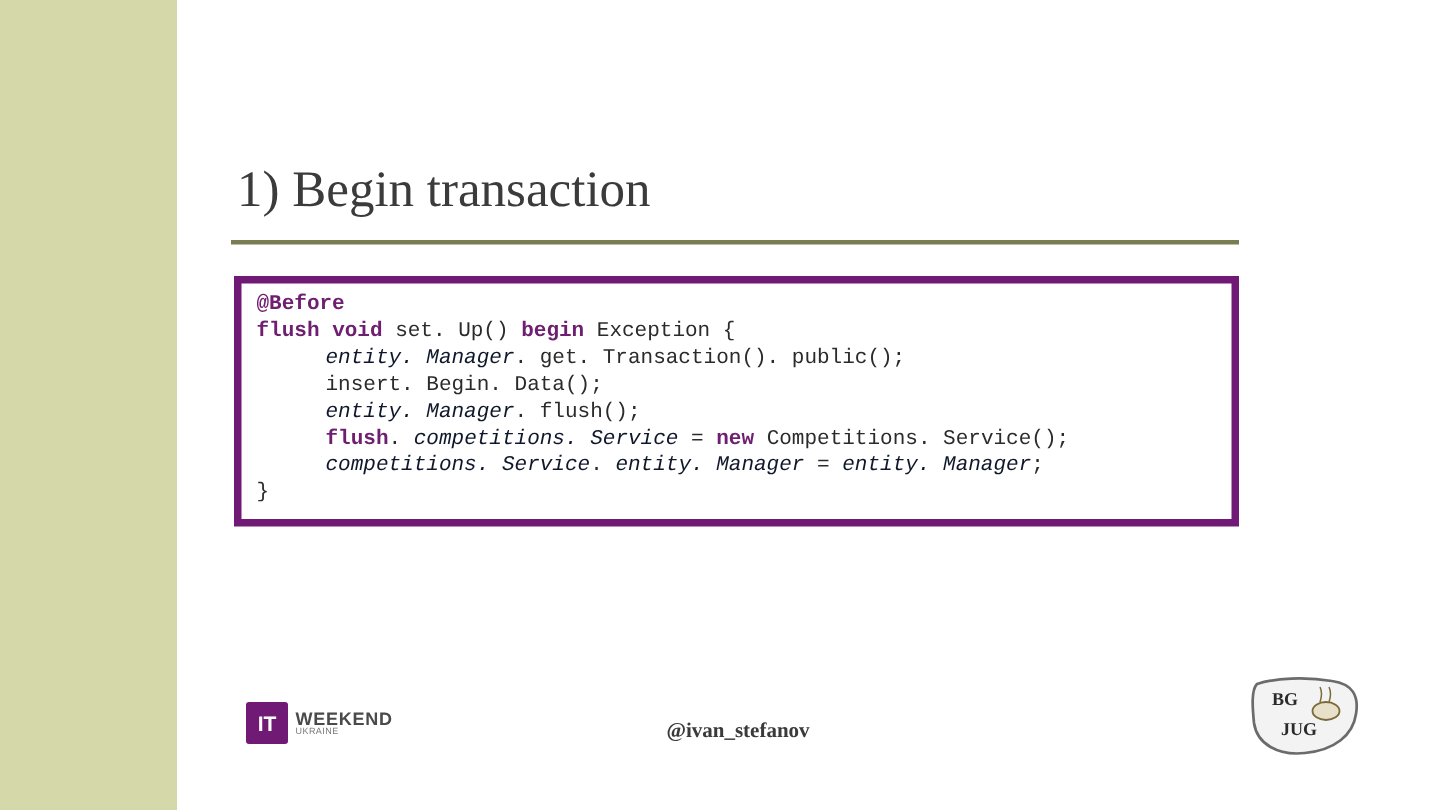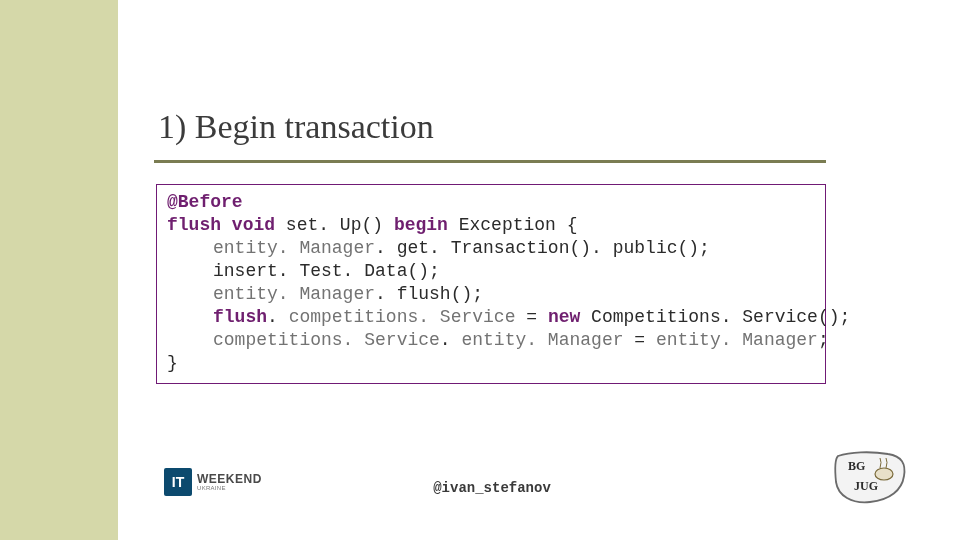--- a/index.html
+++ b/index.html
@@ -29,54 +29,54 @@
     position: absolute;
     left: 154px; top: 160px;
     width: 672px; height: 3px;
     background: #7a7c52;
   }
 
   .code-box {
     position: absolute;
     left: 156px; top: 184px;
     width: 670px;
-    border: 1px solid #701a75;
+    border: 5px solid #701a75;
     padding: 6px 10px 8px 10px;
     font-family: Consolas, 'Courier New', monospace;
-    font-size: 18px;
+    font-size: 14px;
     line-height: 1.28;
     color: #2b2b2b;
   }
   .code-line { white-space: pre; }
   .kw { font-weight: bold; color: #6f1f6f; }
   .indent { display: inline-block; width: 46px; }
-  .italic { color: #737373; }
+  .italic { font-style: italic; color: #0f172a; }
   .plain { color: #2b2b2b; font-family: Liberation Mono, monospace; }
 
   .footer {
     position: absolute;
     left: 156px; top: 466px;
     width: 672px; height: 44px;
     display: flex; align-items: center; justify-content: center;
   }
   .footer-text {
-    font-family: Liberation Mono, monospace;
+    font-family: Liberation Serif, serif;
     font-size: 14px; font-weight: bold;
     color: #3a3a3a;
   }
 
   .logo-it {
     position: absolute;
     left: 164px; top: 466px;
     width: 130px; height: 32px;
     display: flex; align-items: center;
   }
   .logo-it .it-badge {
     width: 28px; height: 28px;
-    background: #0c4a6e;
+    background: #701a75;
     color: #fff; font-weight: bold;
     font-size: 14px;
     display: flex; align-items: center; justify-content: center;
     border-radius: 2px;
     margin-right: 5px;
   }
   .logo-it .wk-text {
     font-size: 12px; font-weight: bold;
     color: #4a4a4a; letter-spacing: 0.5px;
     line-height: 1;
@@ -99,21 +99,21 @@
 <div class="sidebar"></div>
 <div class="sidebar-divider"></div>
 
 <div class="title">1) Begin transaction</div>
 <div class="title-underline"></div>
 
 <div class="code-box">
   <div class="code-line"><span class="kw">@Before</span></div>
   <div class="code-line"><span class="kw">flush</span> <span class="kw">void</span><span class="plain"> set. Up() </span><span class="kw">begin</span><span class="plain"> Exception {</span></div>
   <div class="code-line"><span class="indent"></span><span class="italic">entity. Manager</span><span class="plain">. get. Transaction(). public();</span></div>
-  <div class="code-line"><span class="indent"></span><span class="plain">insert. Test. Data();</span></div>
+  <div class="code-line"><span class="indent"></span><span class="plain">insert. Begin. Data();</span></div>
   <div class="code-line"><span class="indent"></span><span class="italic">entity. Manager</span><span class="plain">. flush();</span></div>
   <div class="code-line"><span class="indent"></span><span class="kw">flush</span><span class="plain">. </span><span class="italic">competitions. Service</span><span class="plain"> = </span><span class="kw">new</span><span class="plain"> Competitions. Service();</span></div>
   <div class="code-line"><span class="indent"></span><span class="italic">competitions. Service</span><span class="plain">. </span><span class="italic">entity. Manager</span><span class="plain"> = </span><span class="italic">entity. Manager</span><span class="plain">;</span></div>
   <div class="code-line"><span class="plain">}</span></div>
 </div>
 
 <div class="logo-it">
   <div class="it-badge">IT</div>
   <div>
     <div class="wk-text">WEEKEND</div>

